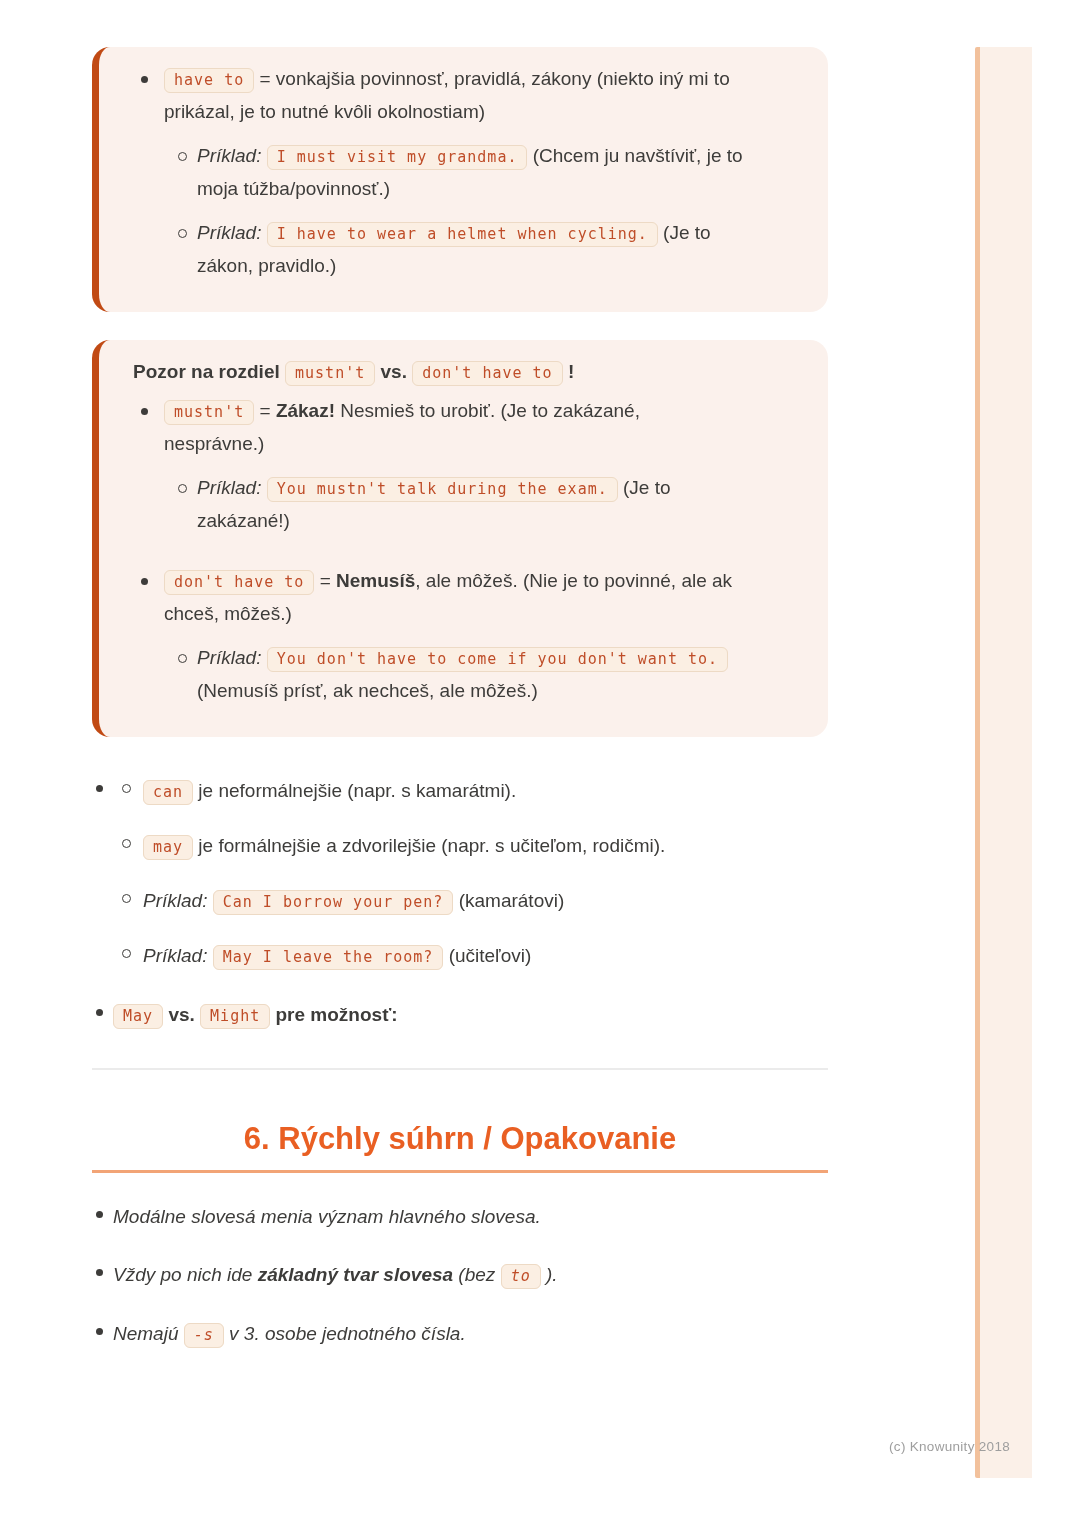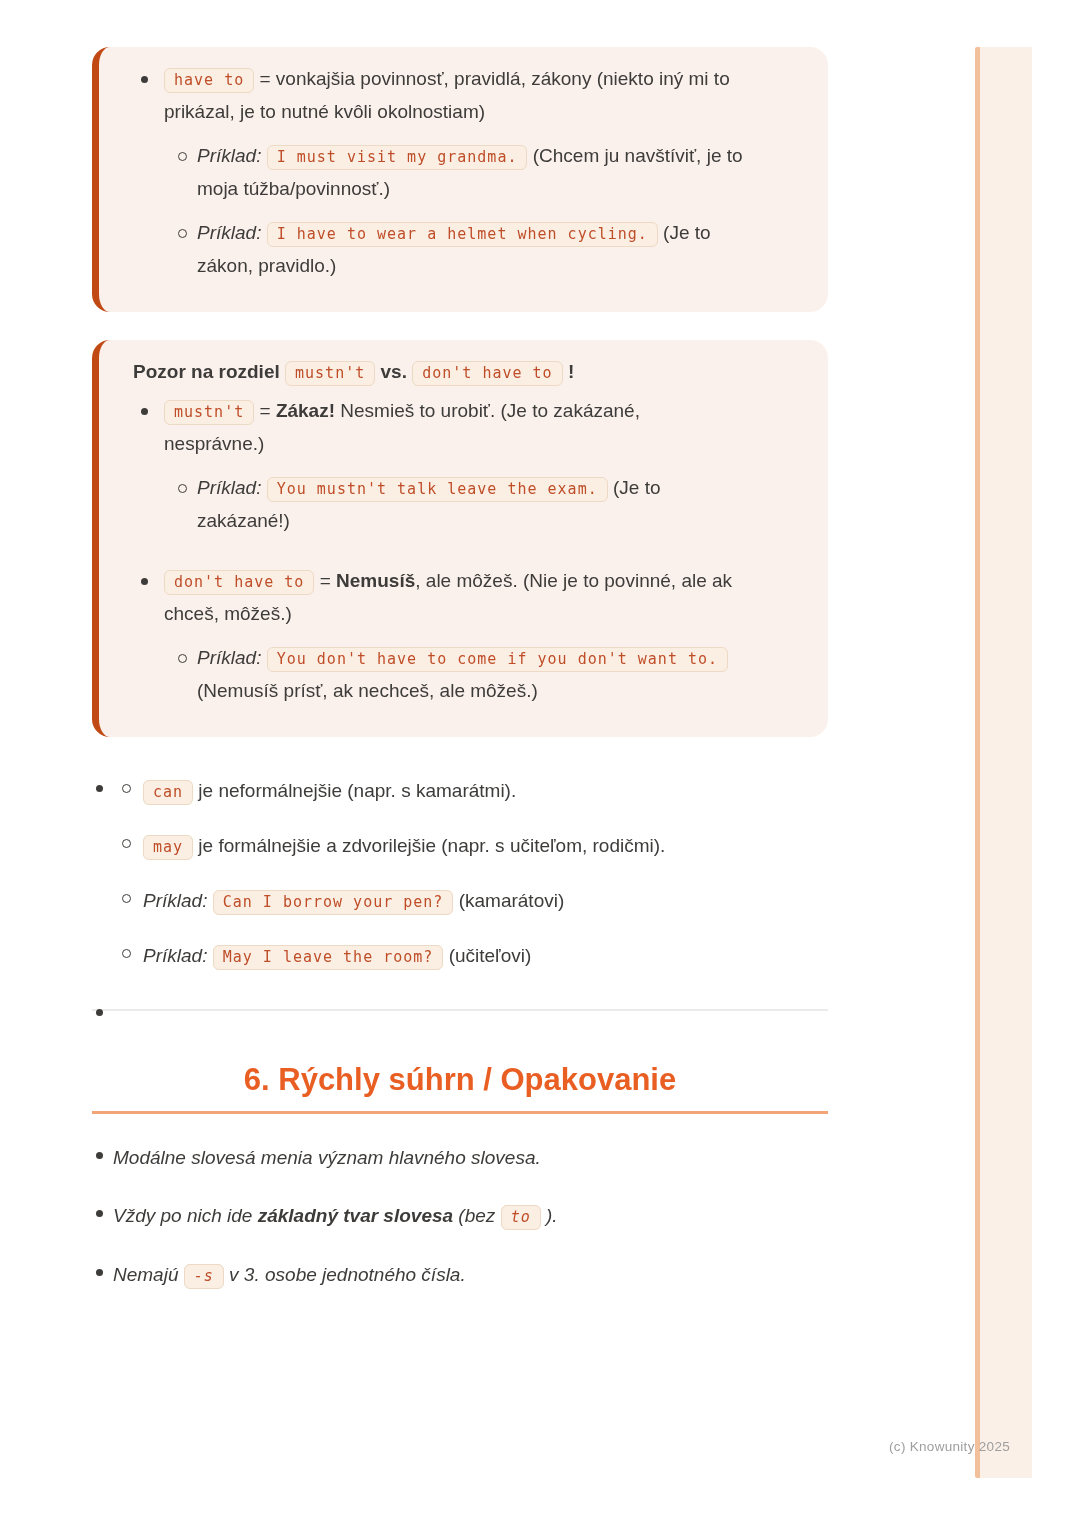--- a/index.html
+++ b/index.html
@@ -90,21 +90,21 @@
       </ul>
     </section>
 
     <section class="callout" id="callout2">
       <p class="callout-title"><strong>Pozor na rozdiel</strong> <code class="chip">mustn't</code> <strong>vs.</strong> <code class="chip">don't have to</code> <strong>!</strong></p>
       <ul class="ul1">
         <li class="li1">
           <div class="line"><code class="chip">mustn't</code> = <strong>Zákaz!</strong> Nesmieš to urobiť. (Je to zakázané,<br>nesprávne.)</div>
           <ul class="ul2">
             <li class="li2">
-              <div class="line"><em>Príklad:</em> <code class="chip">You mustn't talk leave the exam.</code> (Je to<br>zakázané!)</div>
+              <div class="line"><em>Príklad:</em> <code class="chip">You mustn't talk during the exam.</code> (Je to<br>zakázané!)</div>
             </li>
           </ul>
         </li>
         <li class="li1 spaced">
           <div class="line"><code class="chip">don't have to</code> = <strong>Nemusíš</strong>, ale môžeš. (Nie je to povinné, ale ak<br>chceš, môžeš.)</div>
           <ul class="ul2">
             <li class="li2">
               <div class="line"><em>Príklad:</em> <code class="chip">You don't have to come if you don't want to.</code><br>(Nemusíš prísť, ak nechceš, ale môžeš.)</div>
             </li>
           </ul>
@@ -123,20 +123,21 @@
           </li>
           <li class="pli2">
             <div class="line"><em>Príklad:</em> <code class="chip">Can I borrow your pen?</code> (kamarátovi)</div>
           </li>
           <li class="pli2">
             <div class="line"><em>Príklad:</em> <code class="chip">May I leave the room?</code> (učiteľovi)</div>
           </li>
         </ul>
       </li>
       <li class="pli1">
+        <div class="line"><code class="chip">May</code> <strong>vs.</strong> <code class="chip">Might</code> <strong>pre možnosť:</strong></div>
       </li>
     </ul>
 
     <hr class="divider">
 
     <h2 class="heading">6. Rýchly súhrn / Opakovanie</h2>
 
     <ul class="plist summary">
       <li class="pli1">
         <div class="line">Modálne slovesá menia význam hlavného slovesa.</div>
@@ -146,14 +147,14 @@
       </li>
       <li class="pli1">
         <div class="line">Nemajú <code class="chip">-s</code> v 3. osobe jednotného čísla.</div>
       </li>
 
     </ul>
 
   </main>
 
   <div class="next-page"></div>
-  <div class="watermark">(c) Knowunity 2025</div>
+  <div class="watermark">(c) Knowunity 2018</div>
 </div>
 
 </body></html>

